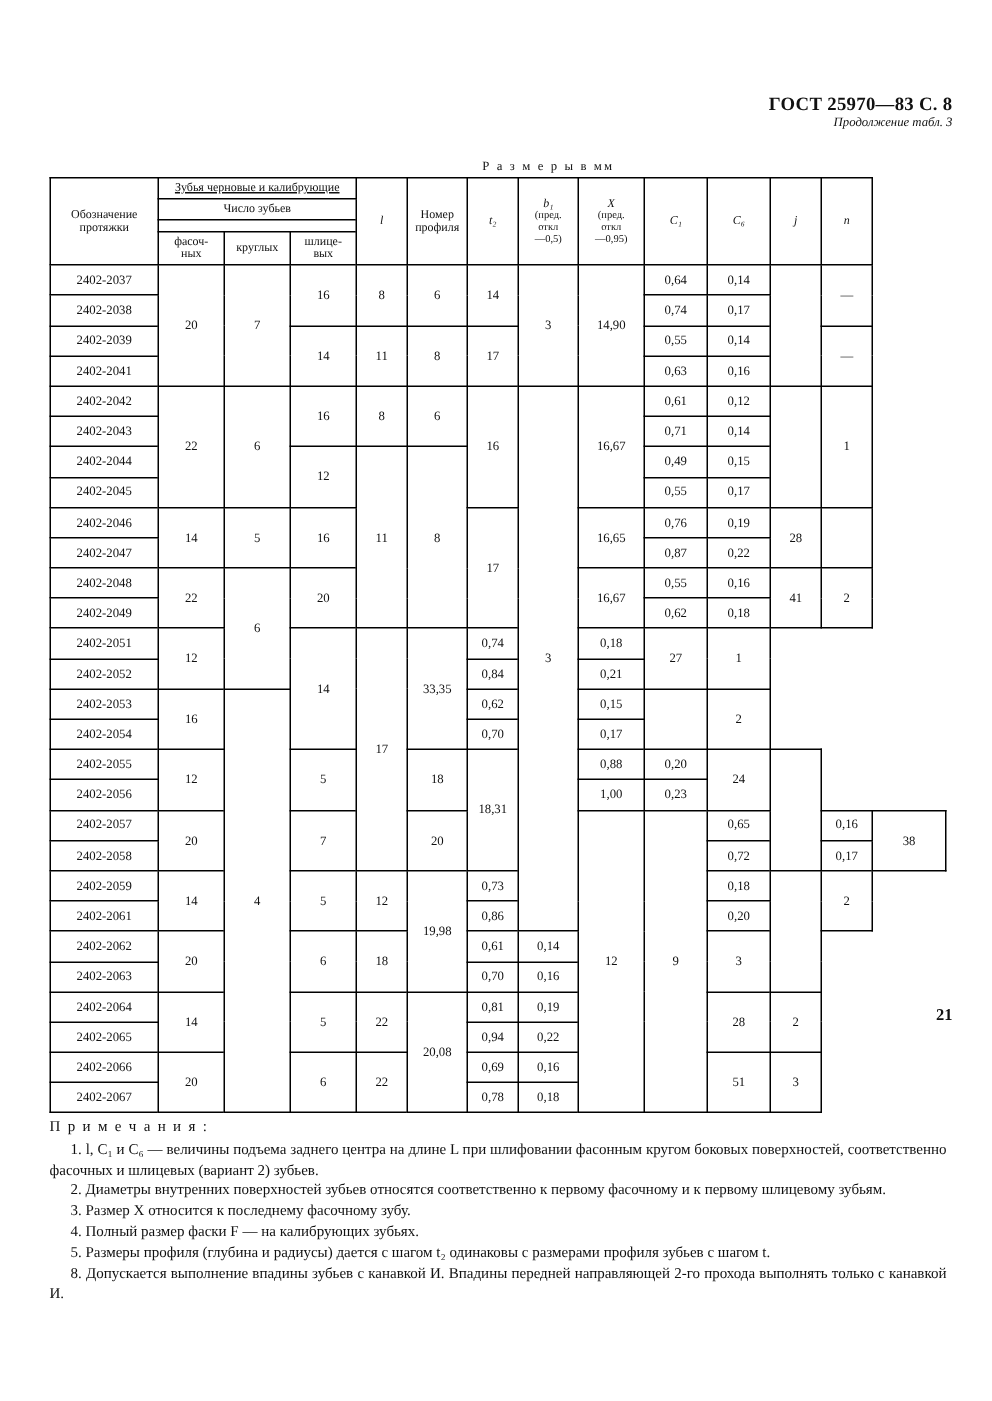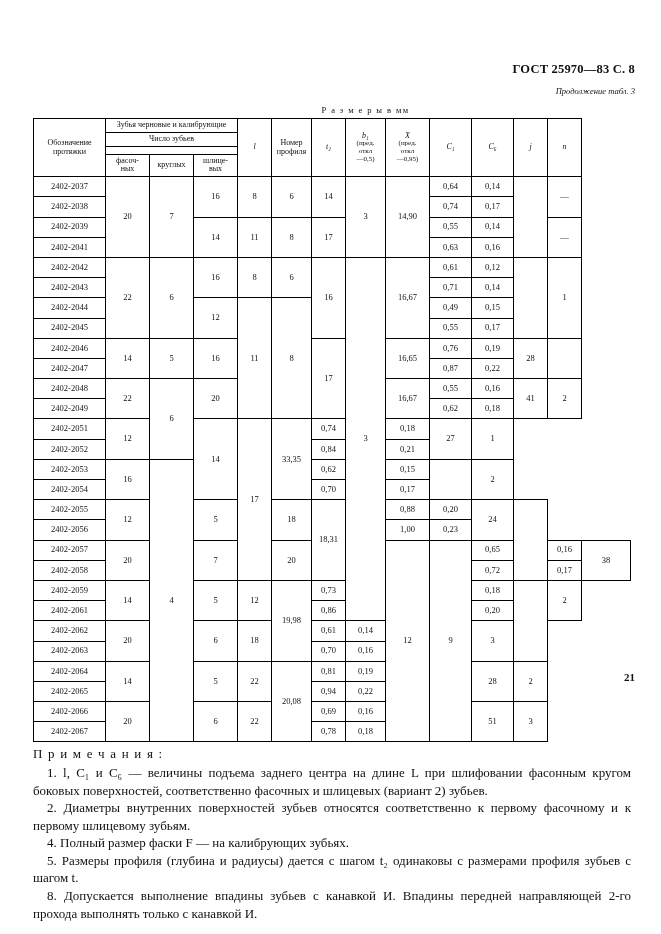--- a/index.html
+++ b/index.html
@@ -26,21 +26,21 @@
     position: absolute;
     top: 62px;
     right: 26px;
     font-size: 12.5px;
     font-weight: bold;
     letter-spacing: 0.2px;
     white-space: nowrap;
   }
   .continued {
     position: absolute;
-    top: 86px;
+    top: 76px;
     right: 26px;
     font-size: 8.5px;
     font-style: italic;
   }
   .sizes-note {
     position: absolute;
     top: 105px;
     left: 0;
     width: 661px;
     text-align: center;
@@ -63,21 +63,21 @@
     text-align: center;
     vertical-align: middle;
     font-weight: normal;
     line-height: 1.1;
   }
   table.main thead th {
     font-size: 8px;
     padding: 2px 1px;
   }
   .th-desig { font-size: 8.5px; }
-  .th-group { font-size: 8.5px; }
+  .th-group { font-size: 8.5px; text-decoration: underline; }
   .sub { font-size: 7px; }
   .ital { font-style: italic; }
   td.desig {
     text-align: left;
     padding-left: 6px;
     font-size: 8.5px;
     height: 19.2px;
   }
   td.cell {
     height: 19.2px;
@@ -85,21 +85,21 @@
   }
   td.c-col {
     font-size: 8.5px;
   }
   .two-line { line-height: 1.15; }
   .notes {
     position: absolute;
     top: 745px;
     left: 33px;
     width: 598px;
-    font-size: 13px;
+    font-size: 10px;
     line-height: 1.33;
     text-align: justify;
   }
   .notes .title {
     letter-spacing: 1.2px;
     margin-bottom: 2px;
   }
   .notes p {
     margin: 0 0 0.5px 0;
     text-indent: 14px;
@@ -419,20 +419,21 @@
         <td class="c-col">0,78</td>
         <td class="c-col">0,18</td>
       </tr>
     </tbody>
   </table>
 
   <div class="notes">
     <div class="title">П р и м е ч а н и я :</div>
     <p>1. l, C₁ и C₆ — величины подъема заднего  центра  на длине L при шлифовании фасонным кругом боковых поверхностей, соответственно  фасочных  и  шлицевых  (вариант 2)  зубьев.</p>
     <p>2. Диаметры внутренних поверхностей зубьев относятся соответственно к первому фасочному и к первому шлицевому зубьям.</p>
+    <p>3. Размер X относится к последнему фасочному зубу.</p>
     <p>4. Полный размер фаски F — на калибрующих зубьях.</p>
     <p>5. Размеры профиля (глубина и радиусы) дается с шагом t₂ одинаковы с размерами профиля зубьев с шагом t.</p>
     <p>8. Допускается  выполнение  впадины   зубьев с канавкой И.  Впадины  передней  направляющей 2-го прохода выполнять только с канавкой И.</p>
   </div>
 
   <div class="page-number">21</div>
 
 </div>
 
 </body></html>

